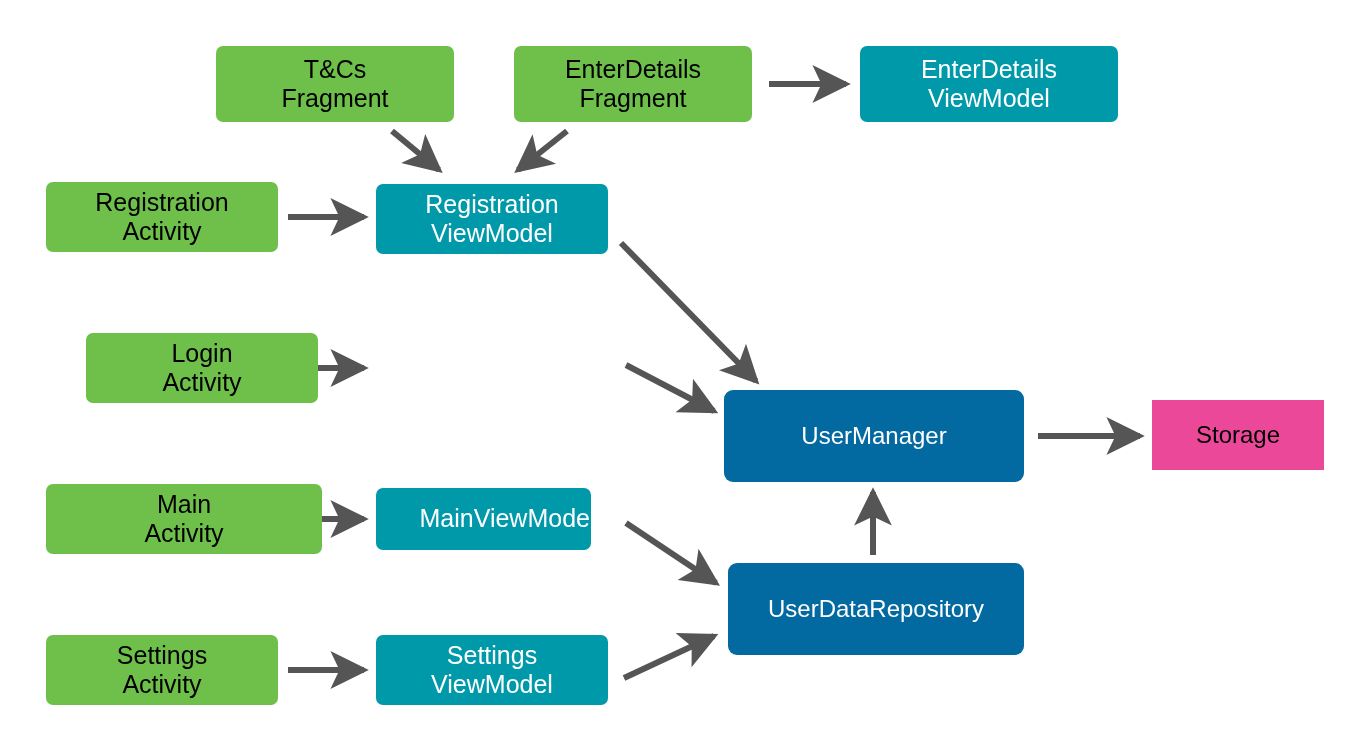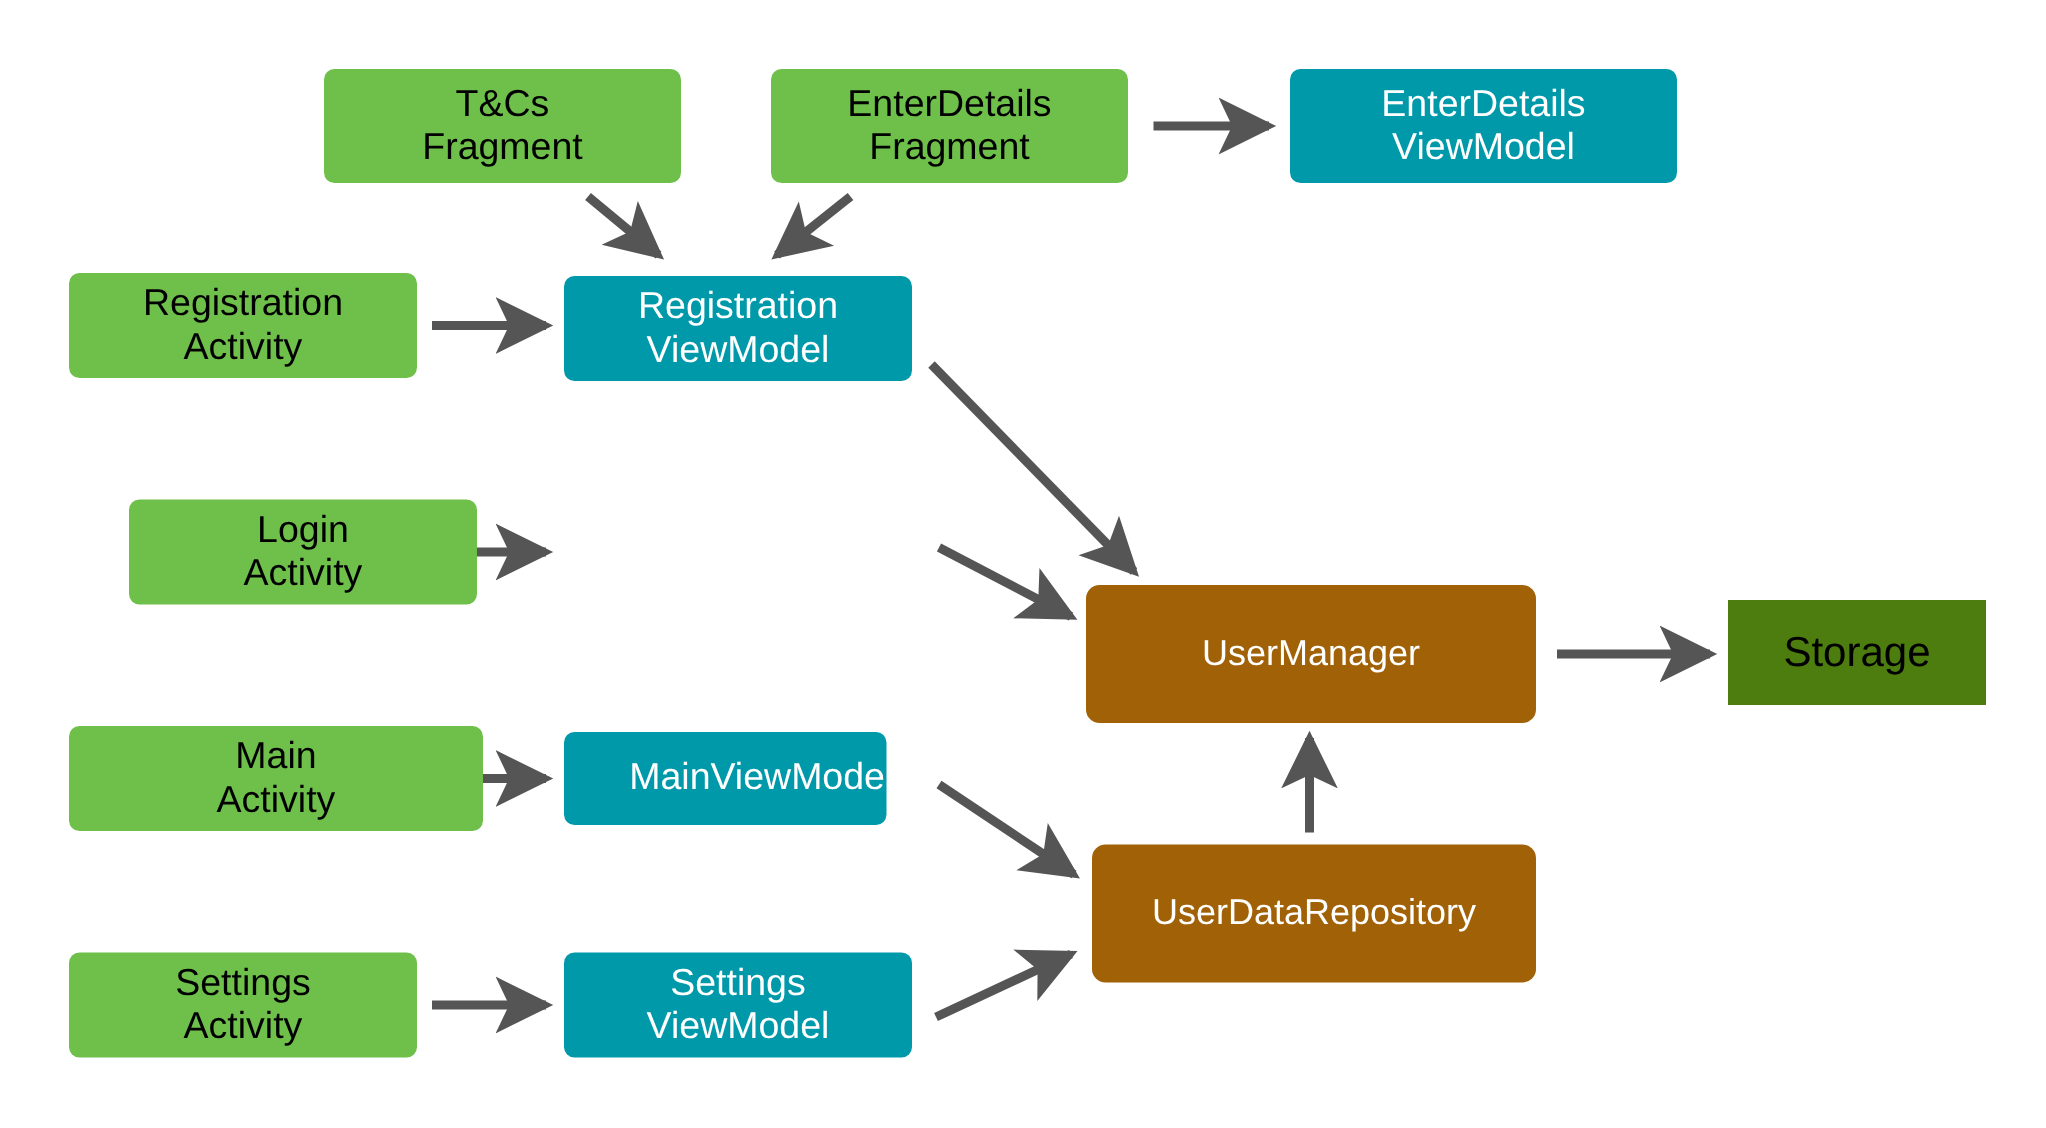--- a/index.html
+++ b/index.html
@@ -34,30 +34,30 @@
     border-radius: 7px;
     font-size: 25px;
   }
   .node.teal {
     background: #0099AA;
     color: #ffffff;
     border-radius: 7px;
     font-size: 25px;
   }
   .node.dark {
-    background: #a16207;
+    background: #0369a1;
     color: #ffffff;
     border-radius: 9px;
     font-size: 24px;
   }
   .node.gray {
-    background: #4d7c0f;
+    background: #ec4899;
     color: #000000;
     border-radius: 0px;
-    font-size: 28px;
+    font-size: 24px;
   }
   svg.arrows {
     position: absolute;
     left: 0;
     top: 0;
     width: 1364px;
     height: 752px;
     pointer-events: none;
   }
 </style>

